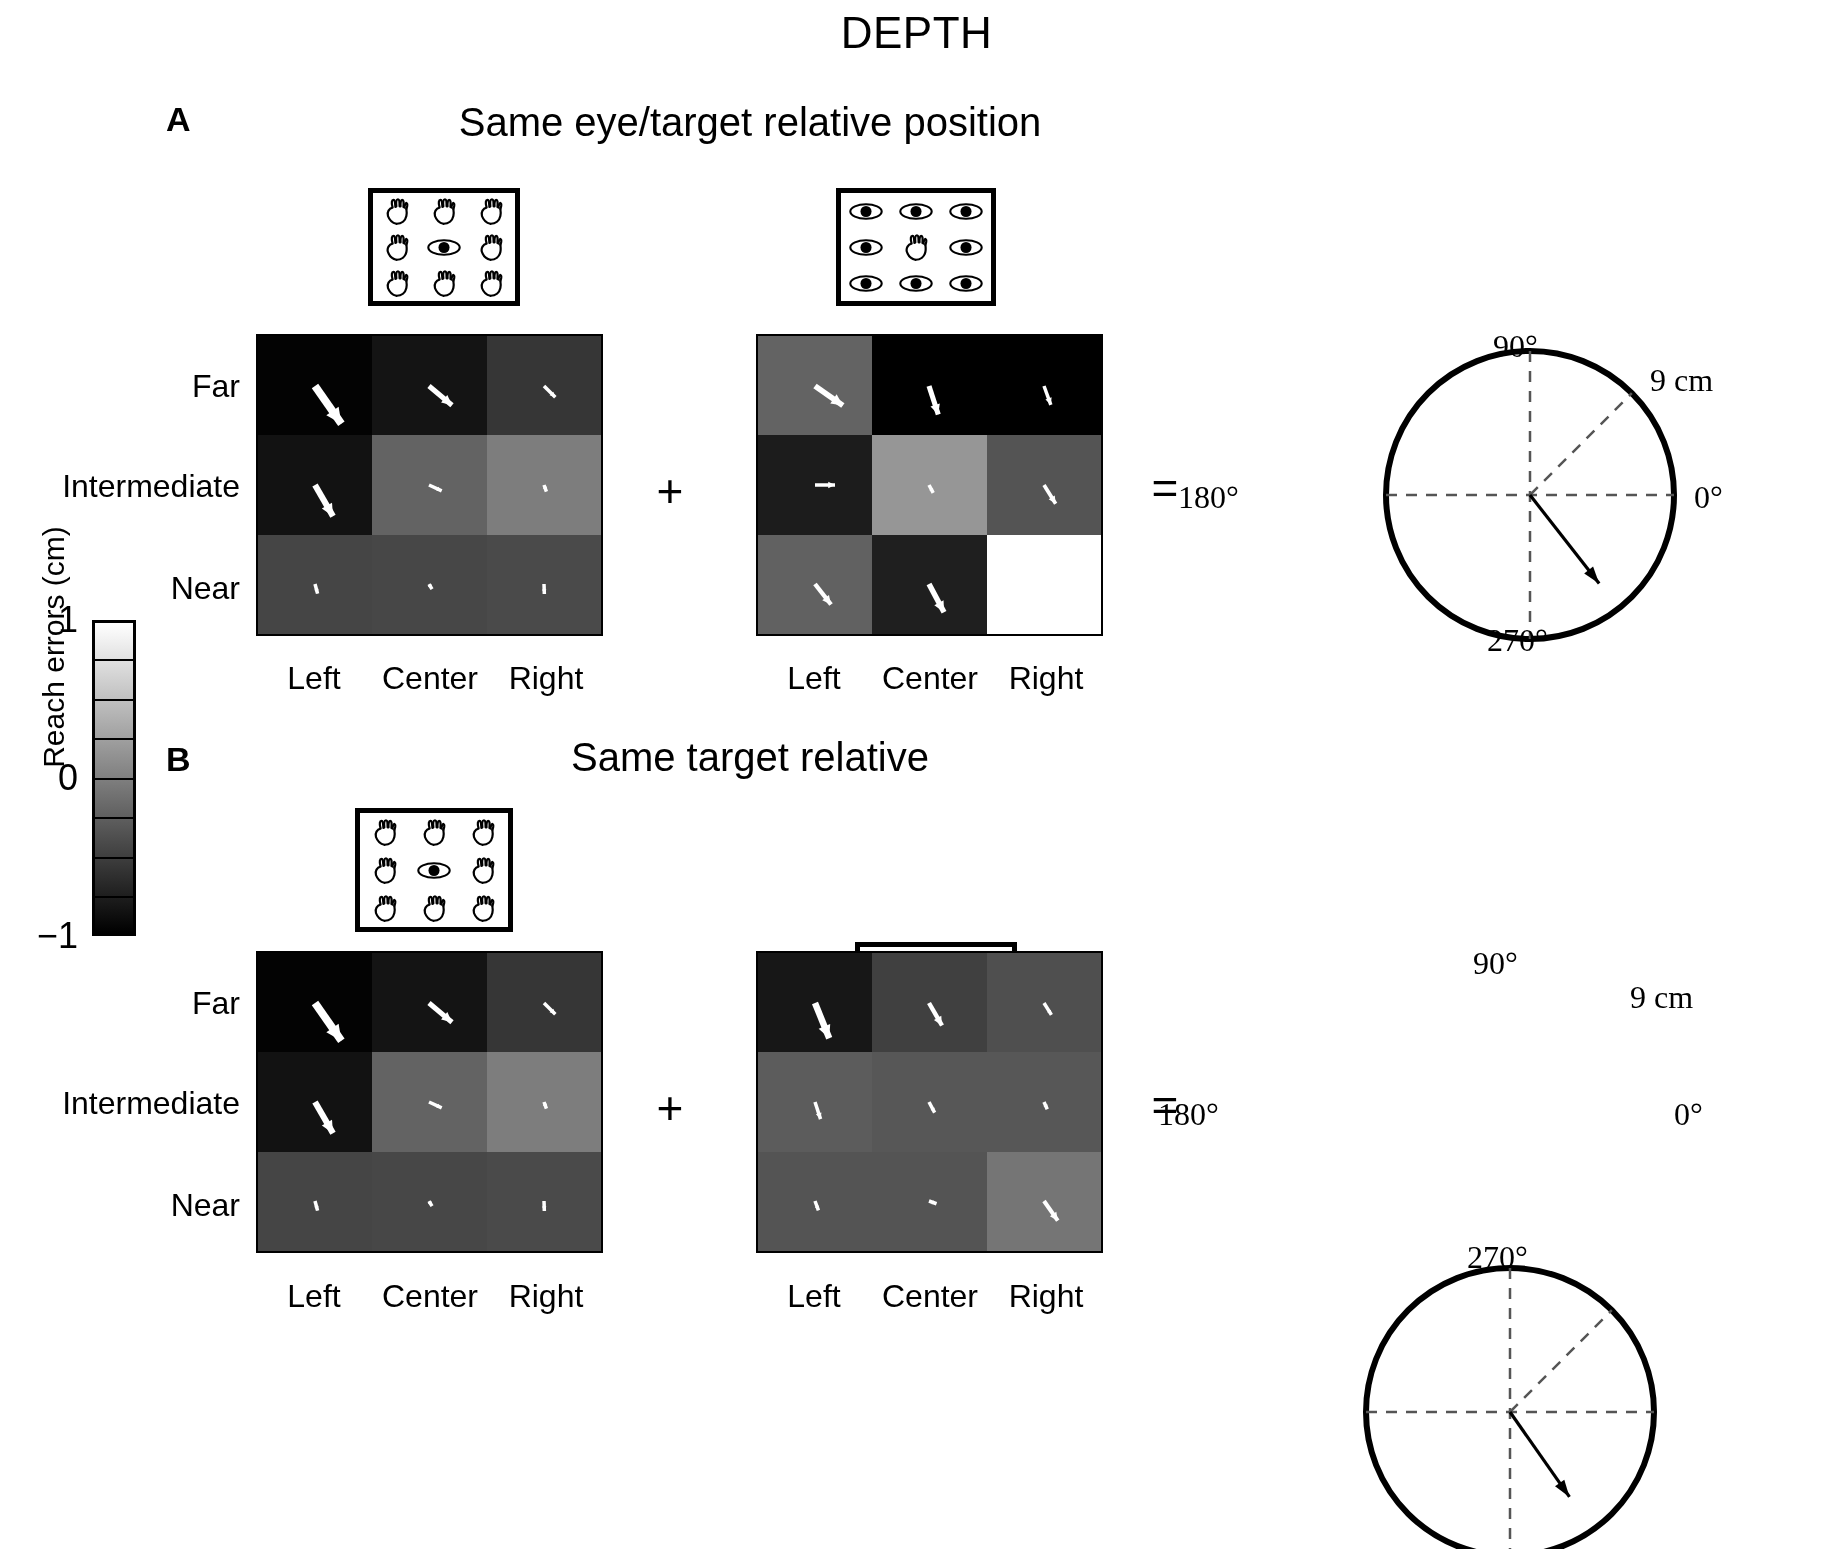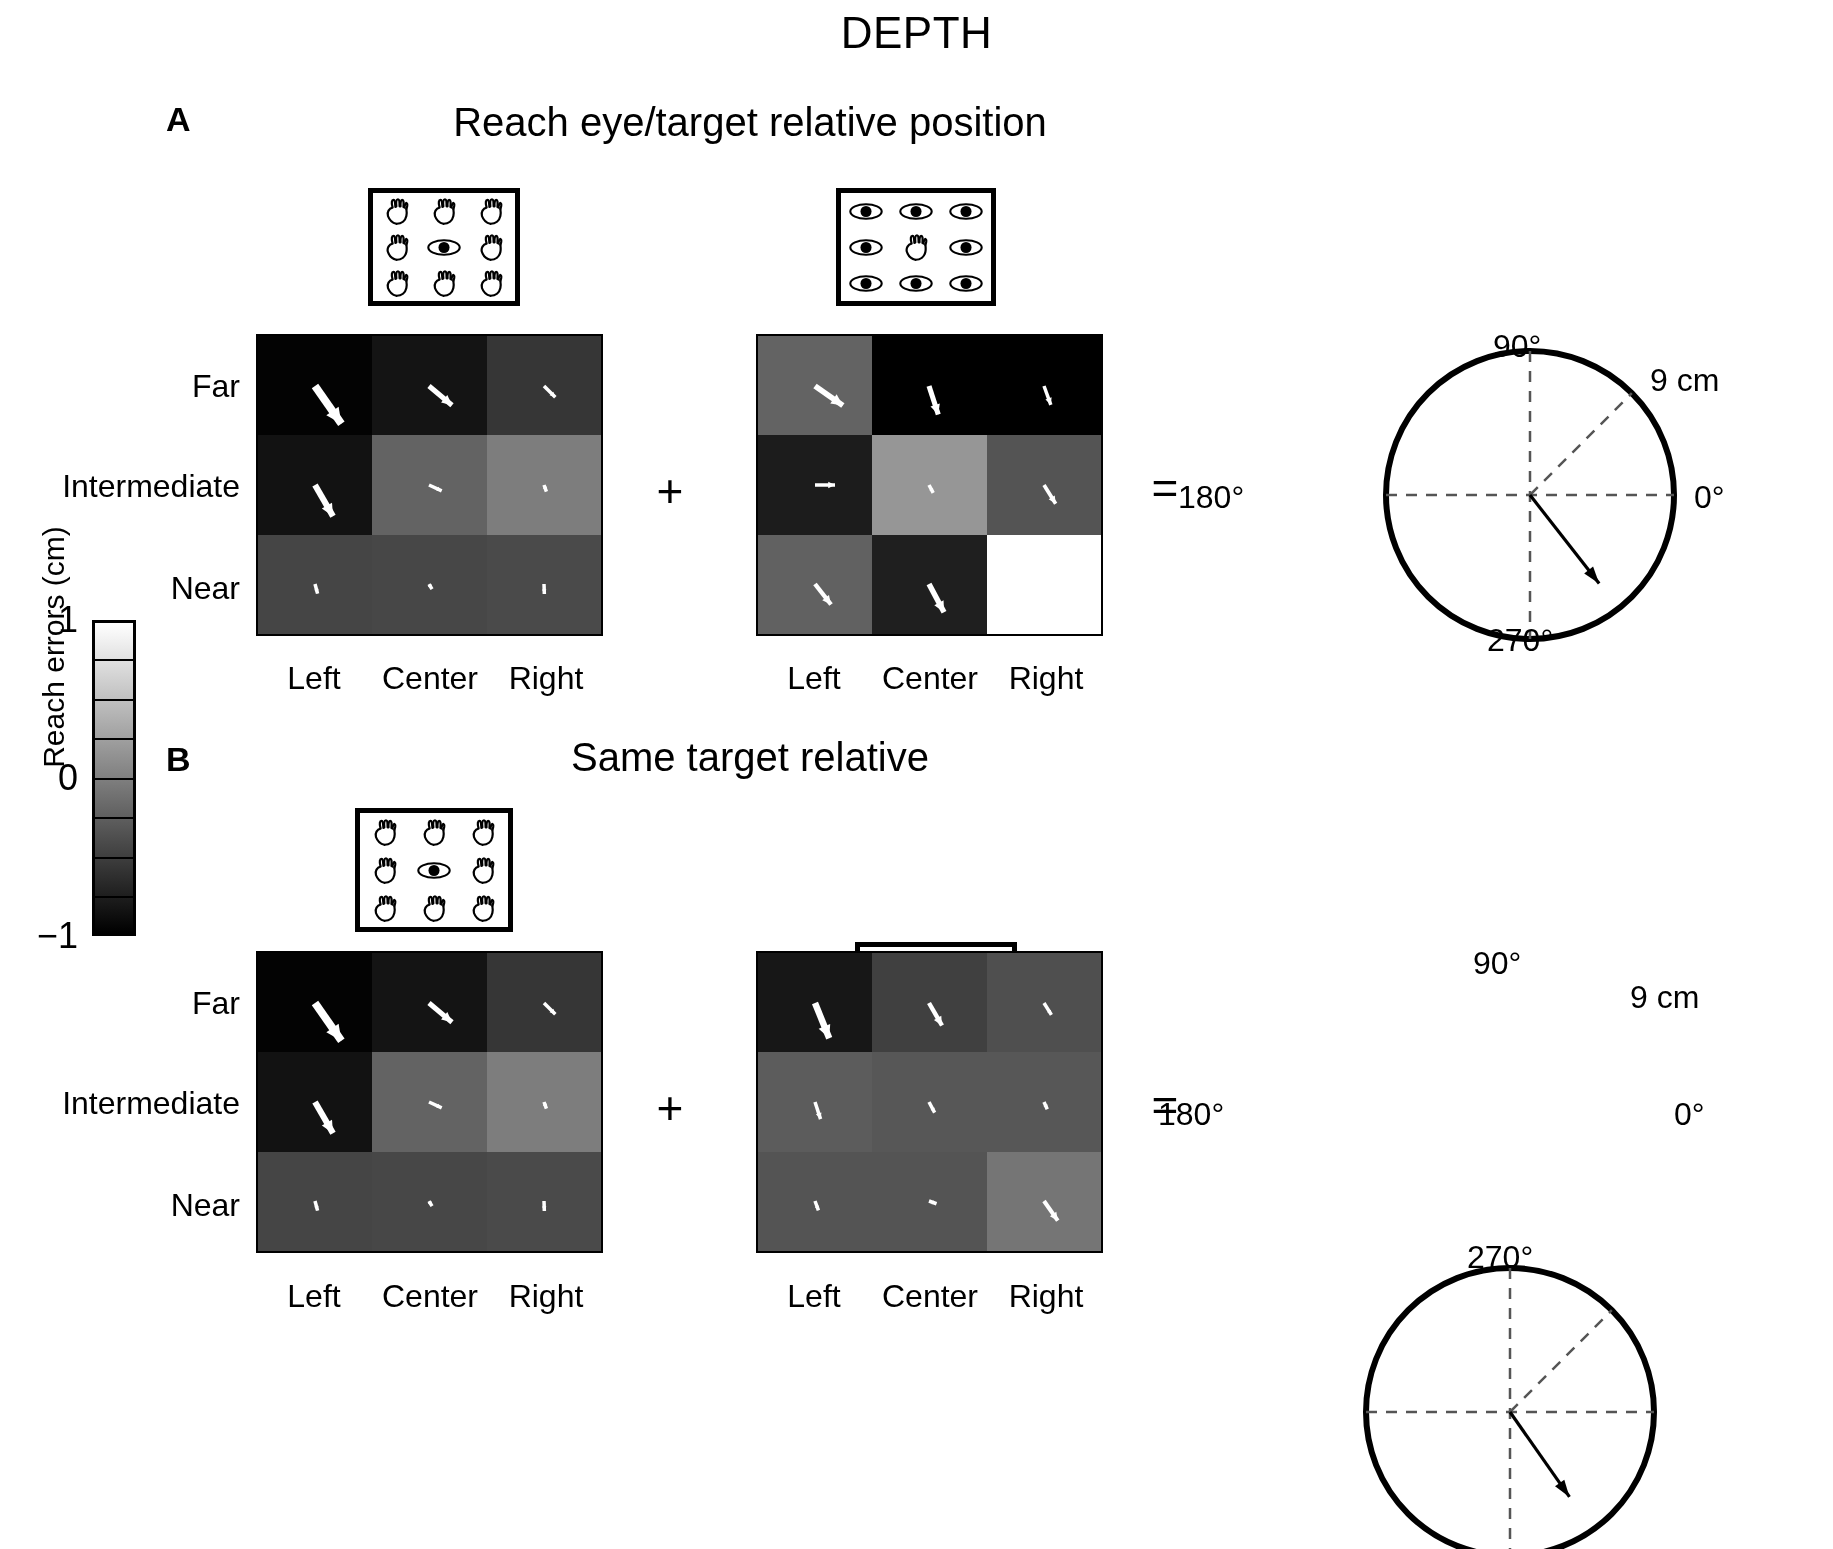--- a/index.html
+++ b/index.html
@@ -29,21 +29,21 @@
   #cbar{width:100%;height:100%;border:3px solid #000;box-sizing:border-box;
         background:linear-gradient(to bottom,#ffffff 0%,#000000 100%);}
   .cbtick{position:absolute;left:0;width:100%;height:0;border-top:2px solid #000;}
   .cblab{font-size:36px;position:absolute;right:100%;margin-right:14px;
          white-space:nowrap;transform:translateY(-50%);}
   #cb-axis-title{left:-96px;top:630px;width:300px;font-size:30px;
                  transform:rotate(-90deg);transform-origin:center center;text-align:center;}
   
   .polar{position:relative;}
   .polar svg{display:block;}
-  .polarlab{position:absolute;font-size:32px;white-space:nowrap;}
+  .polarlab{position:absolute;font-size:32px;white-space:nowrap;font-family:Liberation Serif, serif;}
 </style>
 </head>
 <body>
 
 <div class="abs" id="fig-title">DEPTH</div>
 
 <div class="abs" id="cb-axis-title">Reach errors (cm)</div>
 
 <div class="abs" id="cbar-wrap">
   <div id="cbar"></div>
@@ -55,21 +55,21 @@
   <div class="cbtick" style="top:197px;"></div>
   <div class="cbtick" style="top:237px;"></div>
   <div class="cbtick" style="top:276px;"></div>
   <div class="cbtick" style="top:314px;"></div>
   <div class="cblab" style="top:0;">1</div>
   <div class="cblab" style="top:158px;">0</div>
   <div class="cblab" style="top:316px;">−1</div>
 </div>
 
 <div class="abs panel-letter" style="left:166px;top:100px;">A</div>
-<div class="abs panel-title" style="left:300px;top:100px;width:900px;">Reach eye/target relative position</div>
+<div class="abs panel-title" style="left:300px;top:100px;width:900px;">Same eye/target relative position</div>
 
 <div class="abs icon-box" id="a-icon-0" style="left:368px;top:188px;width:152px;height:118px;">
     <div class="icon-cell">
       <svg width="26" height="31" viewBox="0 0 40 48">
         <g fill="none" stroke="#000" stroke-width="3.4" stroke-linecap="round">
           <path d="M13 17 C11 10 12 6 14.5 6 C17 6 17 10 17.5 17"></path>
           <path d="M19 16 C18 9 19 5 21.5 5 C24 5 24 9 24 16"></path>
           <path d="M25.5 16 C25 10 26 6 28 6 C30.5 6 30.5 10 30 17"></path>
           <path d="M31.5 18 C32 13 33.5 10 35 11 C36.6 12 36 16 34.5 20"></path>
           <path d="M13 18 C8 19 4 25 6 31 C8.5 38 14 42 19 43"></path>

